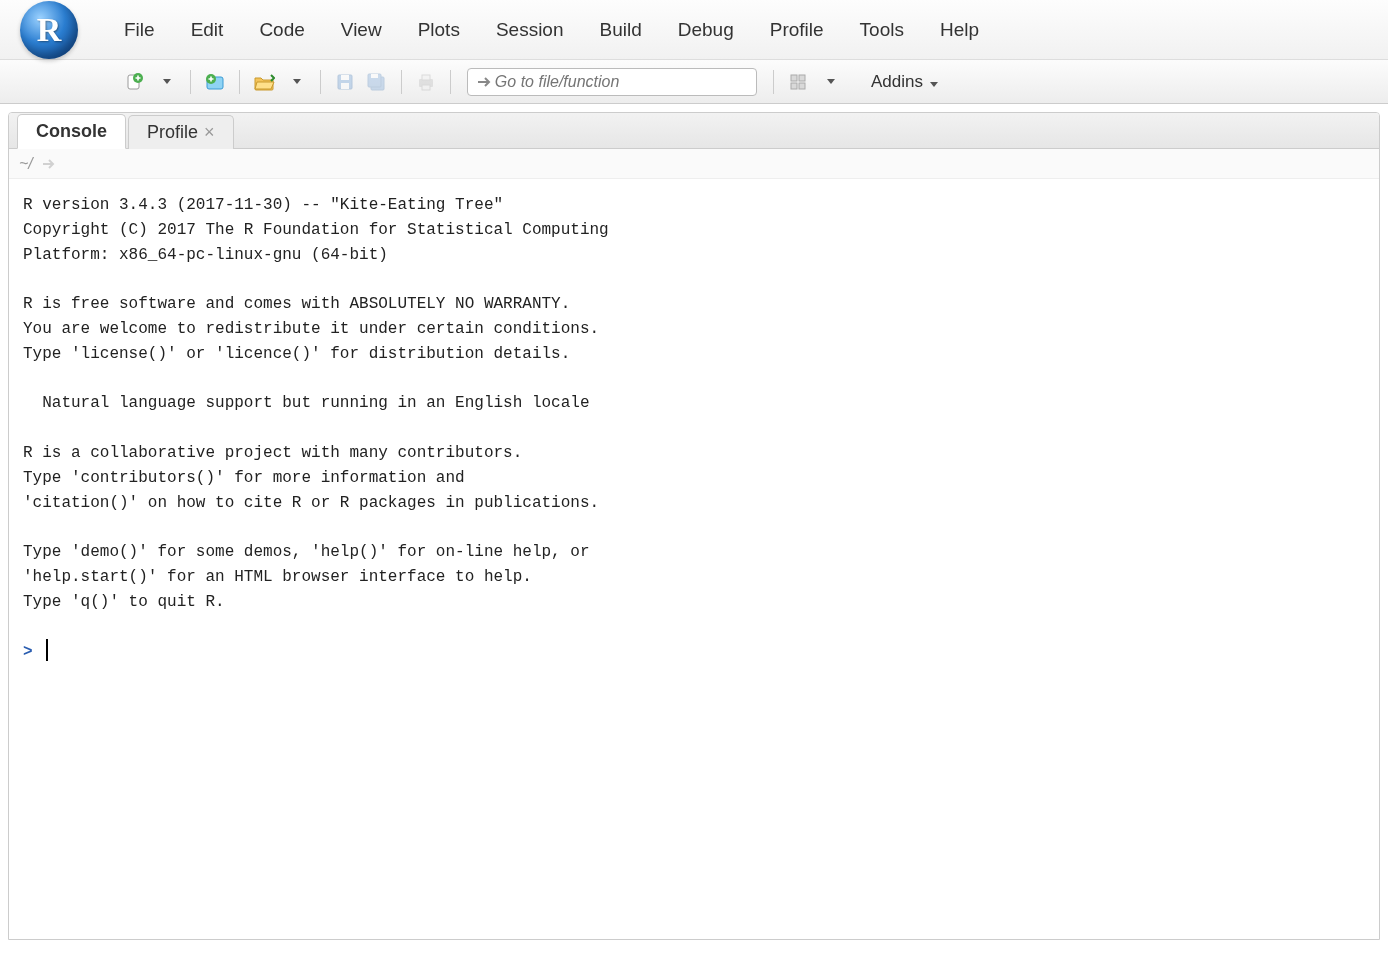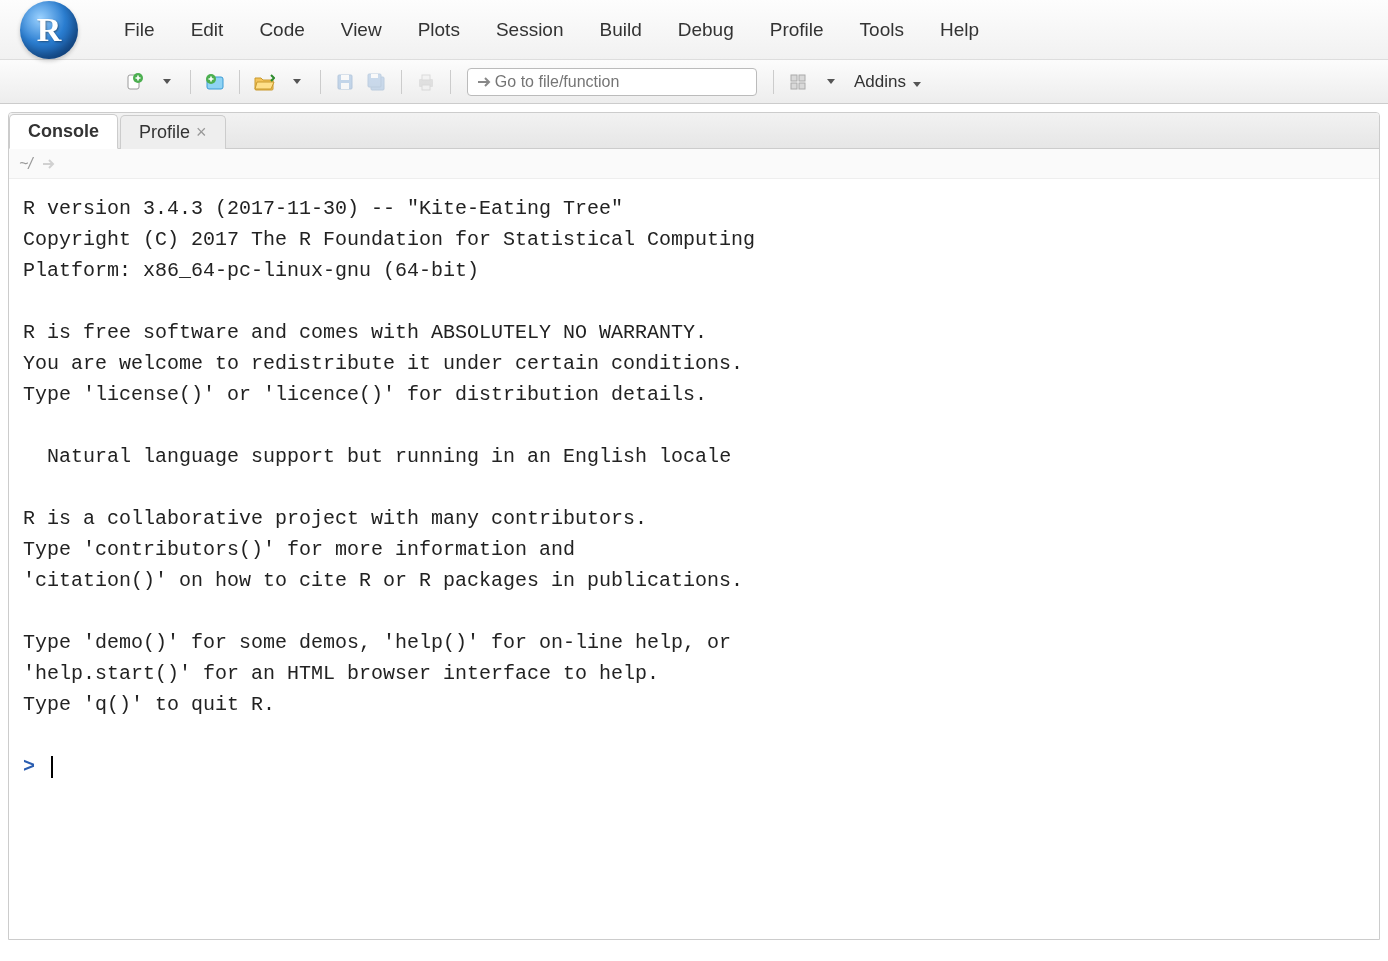--- a/index.html
+++ b/index.html
@@ -65,35 +65,35 @@
     margin-left: 2px;
   }
   .goto-box {
     display: flex; align-items: center;
     border: 1px solid #bbb; border-radius: 4px;
     height: 28px; background: #fff; padding: 0 8px; margin: 0 6px;
     width: 290px;
   }
   .goto-box input {
     border: none; outline: none; font-size: 16px; color: #6d28d9;
-    width: 100%; background: transparent;
-  }
-  .addins-label { font-size: 17px; color: #333; margin-left: 6px; }
+    font-style: italic; width: 100%; background: transparent;
+  }
+  .addins-label { font-size: 17px; color: #333; margin-left: 23px; }
   .pane {
     margin: 8px 8px 0 8px;
     border: 1px solid #ccc;
     border-radius: 4px 4px 0 0;
     overflow: hidden;
   }
   .tabbar {
     display: flex; align-items: flex-end;
     background: linear-gradient(#f2f2f2, #e6e6e6);
     border-bottom: 1px solid #ccc;
     height: 36px;
-    padding-left: 0;
+    padding-left: 8px;
   }
   .tab {
     padding: 6px 18px 6px 18px;
     font-size: 18px;
     border: 1px solid #ccc;
     border-bottom: none;
     background: #eee;
     border-radius: 5px 5px 0 0;
     margin-right: 2px;
     position: relative;
@@ -112,21 +112,21 @@
     padding: 0 10px;
     font-size: 16px; color: #999;
     font-style: italic;
     border-bottom: 1px solid #eee;
     background: #fafafa;
   }
   .pathbar .send-icon { margin-left: 8px; opacity: 0.5; }
   .console-body {
     padding: 14px 14px 40px 14px;
     font-family: "Courier New", monospace;
-    font-size: 20px;
+    font-size: 16px;
     line-height: 1.55;
     white-space: pre-wrap;
     color: #222;
     min-height: 760px;
     background: #fff;
   }
   .prompt { color: #2a5db0; font-weight: bold; }
   .cursor {
     display: inline-block; width: 2px; height: 22px;
     background: #000; vertical-align: text-bottom; margin-left: 4px;

